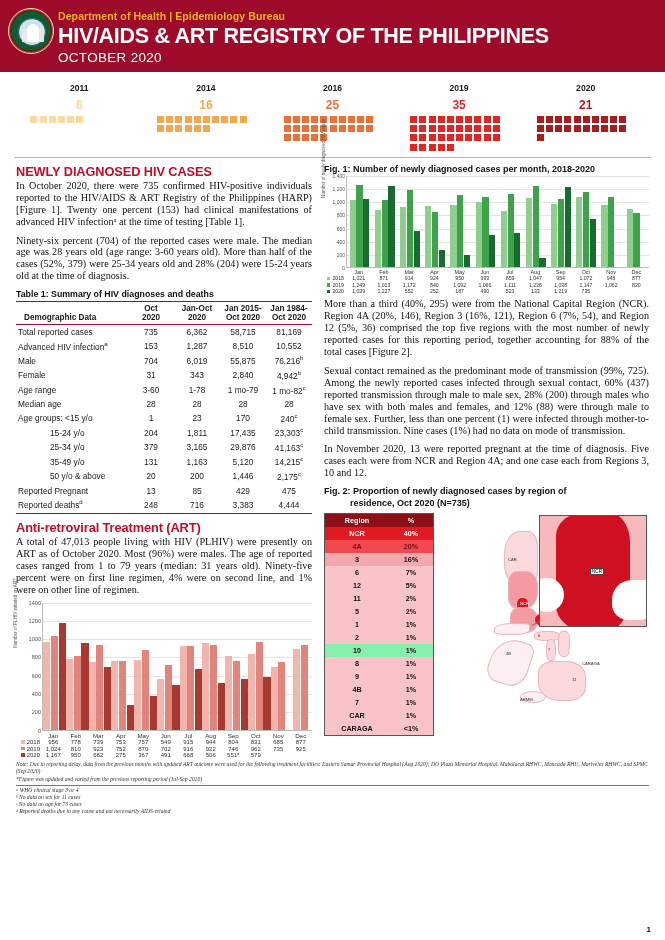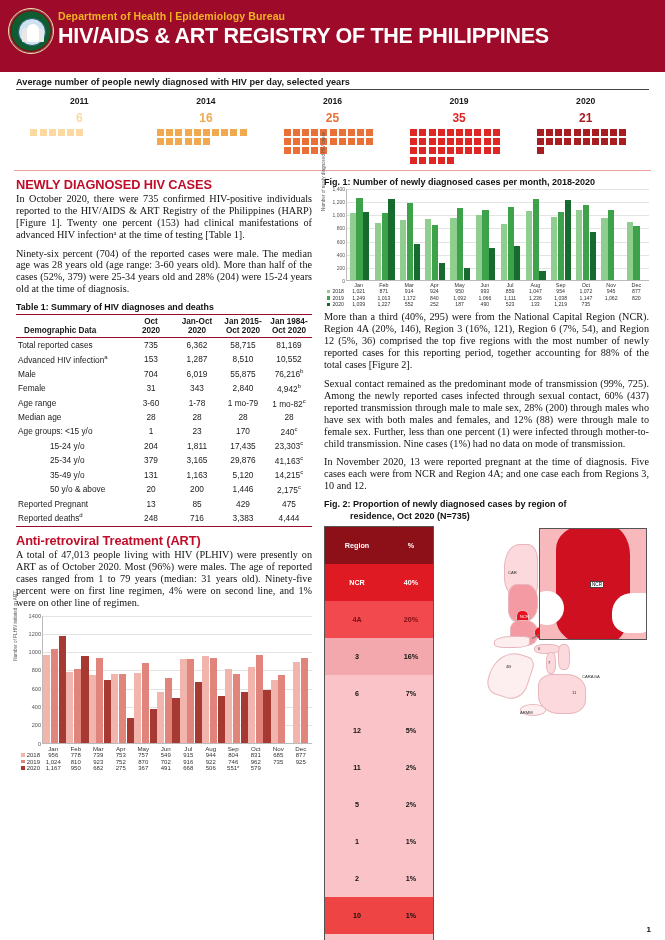--- a/index.html
+++ b/index.html
@@ -122,21 +122,21 @@
   .f3 .xtick { font-size:6.2px; }
   .f3 .bar { width:7.2px; }
   .f3 .datarow .key { width:26px; font-size:6px; }
   .f3 .datarow .cells span { font-size:6px; }
   .f3 .ylabel { font-size:4.6px; }
 
   
   .fig2-body { display:flex; margin-top:4px; }
   .reg-table { width:110px; border:1px solid #555; }
   .reg-table .rrow { display:flex; font-size:7.2px; font-weight:bold; color:#111; }
-  .reg-table .rrow > div { padding:14px 0; }
+  .reg-table .rrow > div { padding:2px 0; }
   .reg-table .rname { flex:1; text-align:center; }
   .reg-table .rval { width:44px; text-align:center; }
   .reg-head { background:#8d0f18; color:#fff !important; }
   .reg-head .rname, .reg-head .rval { color:#fff; }
   .map-area { flex:1; position:relative; height:215px; }
   .map-inset { position:absolute; right:2px; top:2px; width:108px; height:112px; border:1px solid #555; background:#f8b9bd; overflow:hidden; }
   .inset-shape { position:absolute; left:16px; top:-4px; width:74px; height:120px; background:#cf1020;
      border-radius:40% 30% 35% 45% / 20% 25% 30% 22%; }
   .inset-white { position:absolute; right:-6px; bottom:6px; width:40px; height:40px; background:#fff; border-radius:50% 20% 30% 40%; }
   .inset-white2 { position:absolute; left:-10px; bottom:14px; width:34px; height:34px; background:#fff; border-radius:50%; }
@@ -165,24 +165,24 @@
 
 <div class="page">
 
   <div class="header">
     <div class="seal">
       <div class="ring-text"></div>
       <div class="inner"></div>
     </div>
     <div class="dept-line">Department of Health | Epidemiology Bureau</div>
     <div class="main-title">HIV/AIDS &amp; ART REGISTRY OF THE PHILIPPINES</div>
+    <div class="sub-title">OCTOBER 2020</div>
   </div>
 
   <div class="band">
-    <div class="band-title">Average number of people newly diagnosed with HIV per day, selected years</div>
     <div class="years-row" id="years-row">
         <div class="year-col">
           <div class="year-label">2011</div>
           <div class="year-value" style="color: rgb(251, 217, 160);">6</div>
           <div class="dots">
             <span class="dot" style="background: rgb(251, 217, 160);"></span>
             <span class="dot" style="background: rgb(251, 217, 160);"></span>
             <span class="dot" style="background: rgb(251, 217, 160);"></span>
             <span class="dot" style="background: rgb(251, 217, 160);"></span>
             <span class="dot" style="background: rgb(251, 217, 160);"></span>
@@ -793,21 +793,21 @@
               <div class="rval" style="color: rgb(17, 17, 17);">2%</div>
             </div>
             <div class="rrow" style="background: rgb(249, 195, 199); color: rgb(17, 17, 17);">
               <div class="rname" style="color: rgb(17, 17, 17);">1</div>
               <div class="rval" style="color: rgb(17, 17, 17);">1%</div>
             </div>
             <div class="rrow" style="background: rgb(249, 195, 199); color: rgb(17, 17, 17);">
               <div class="rname" style="color: rgb(17, 17, 17);">2</div>
               <div class="rval" style="color: rgb(17, 17, 17);">1%</div>
             </div>
-            <div class="rrow" style="background: #ef4444; color: rgb(17, 17, 17);">
+            <div class="rrow" style="background: #86efac; color: rgb(17, 17, 17);">
               <div class="rname" style="color: rgb(17, 17, 17);">10</div>
               <div class="rval" style="color: rgb(17, 17, 17);">1%</div>
             </div>
             <div class="rrow" style="background: rgb(249, 195, 199); color: rgb(17, 17, 17);">
               <div class="rname" style="color: rgb(17, 17, 17);">8</div>
               <div class="rval" style="color: rgb(17, 17, 17);">1%</div>
             </div>
             <div class="rrow" style="background: rgb(249, 195, 199); color: rgb(17, 17, 17);">
               <div class="rname" style="color: rgb(17, 17, 17);">9</div>
               <div class="rval" style="color: rgb(17, 17, 17);">1%</div>

